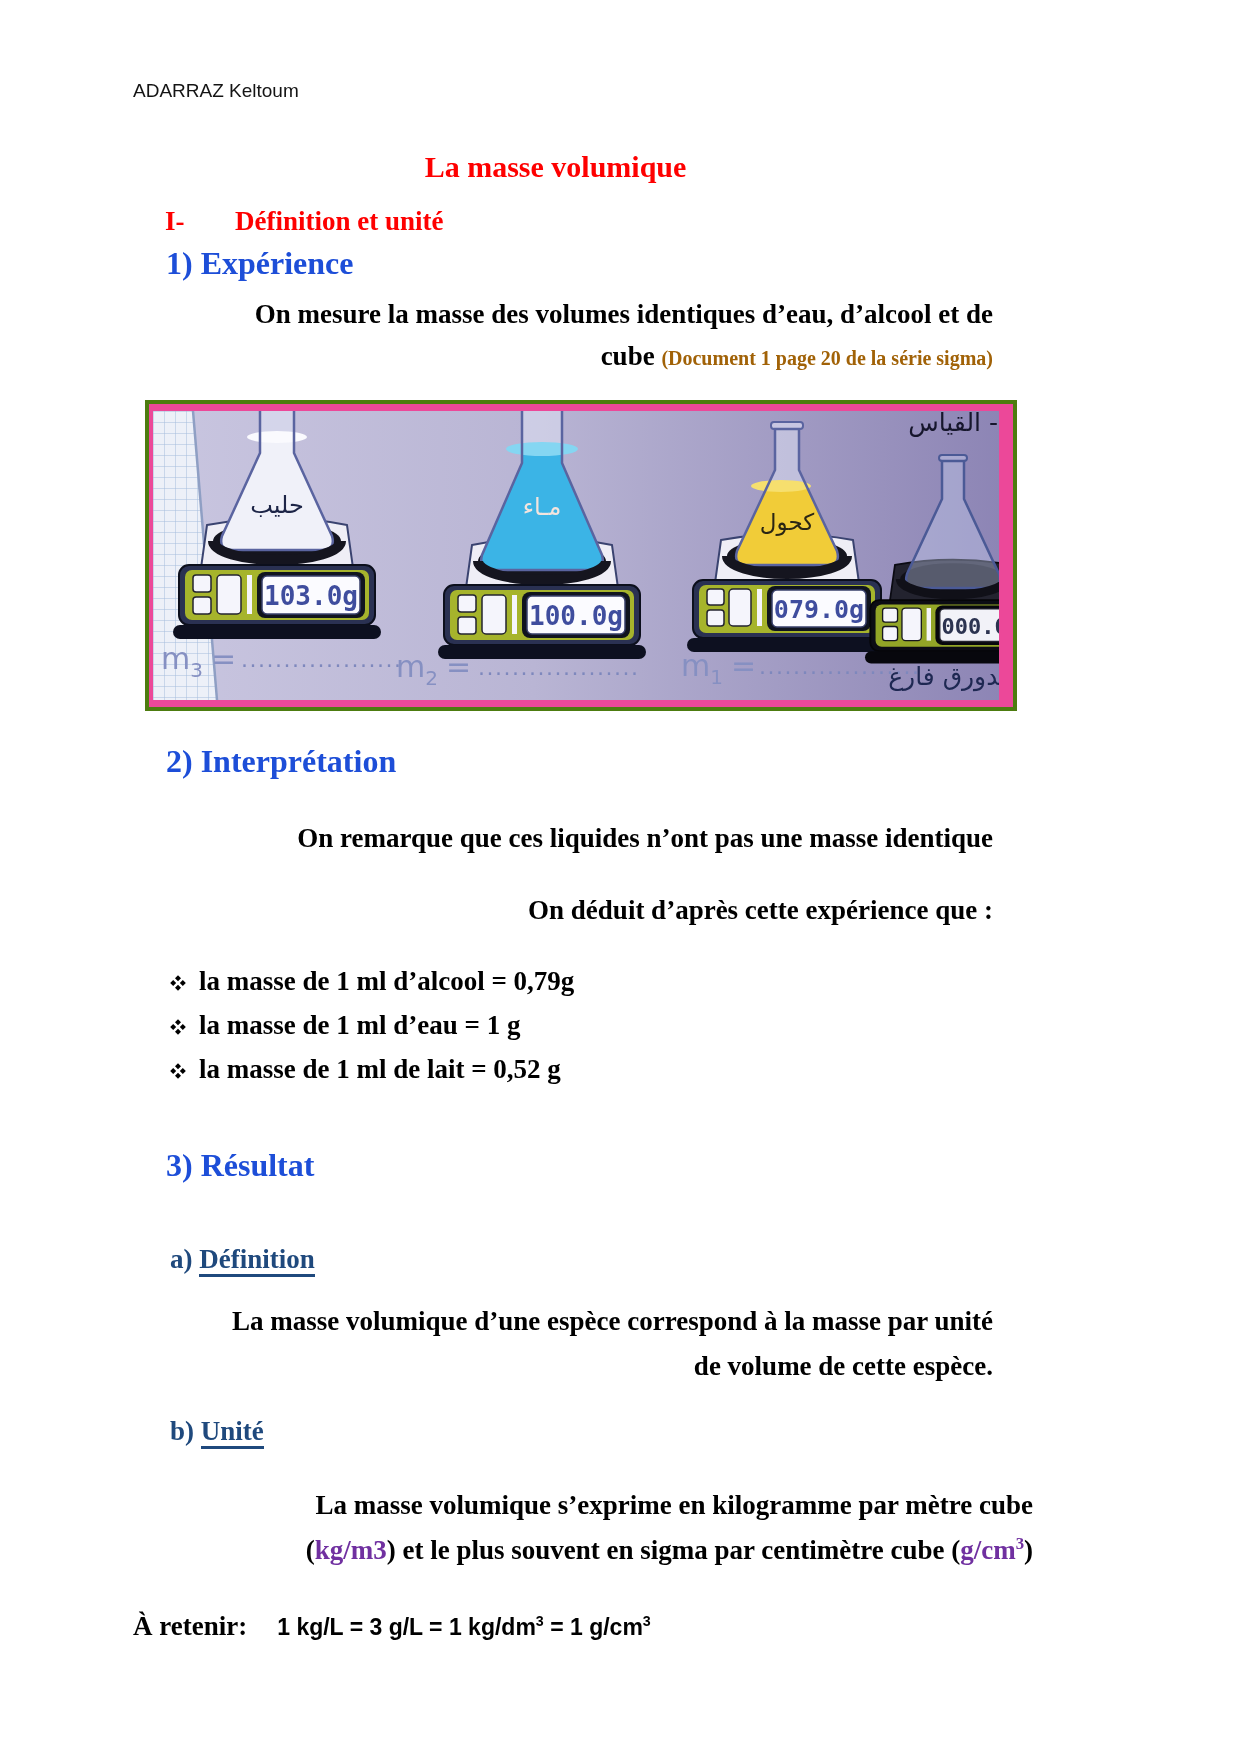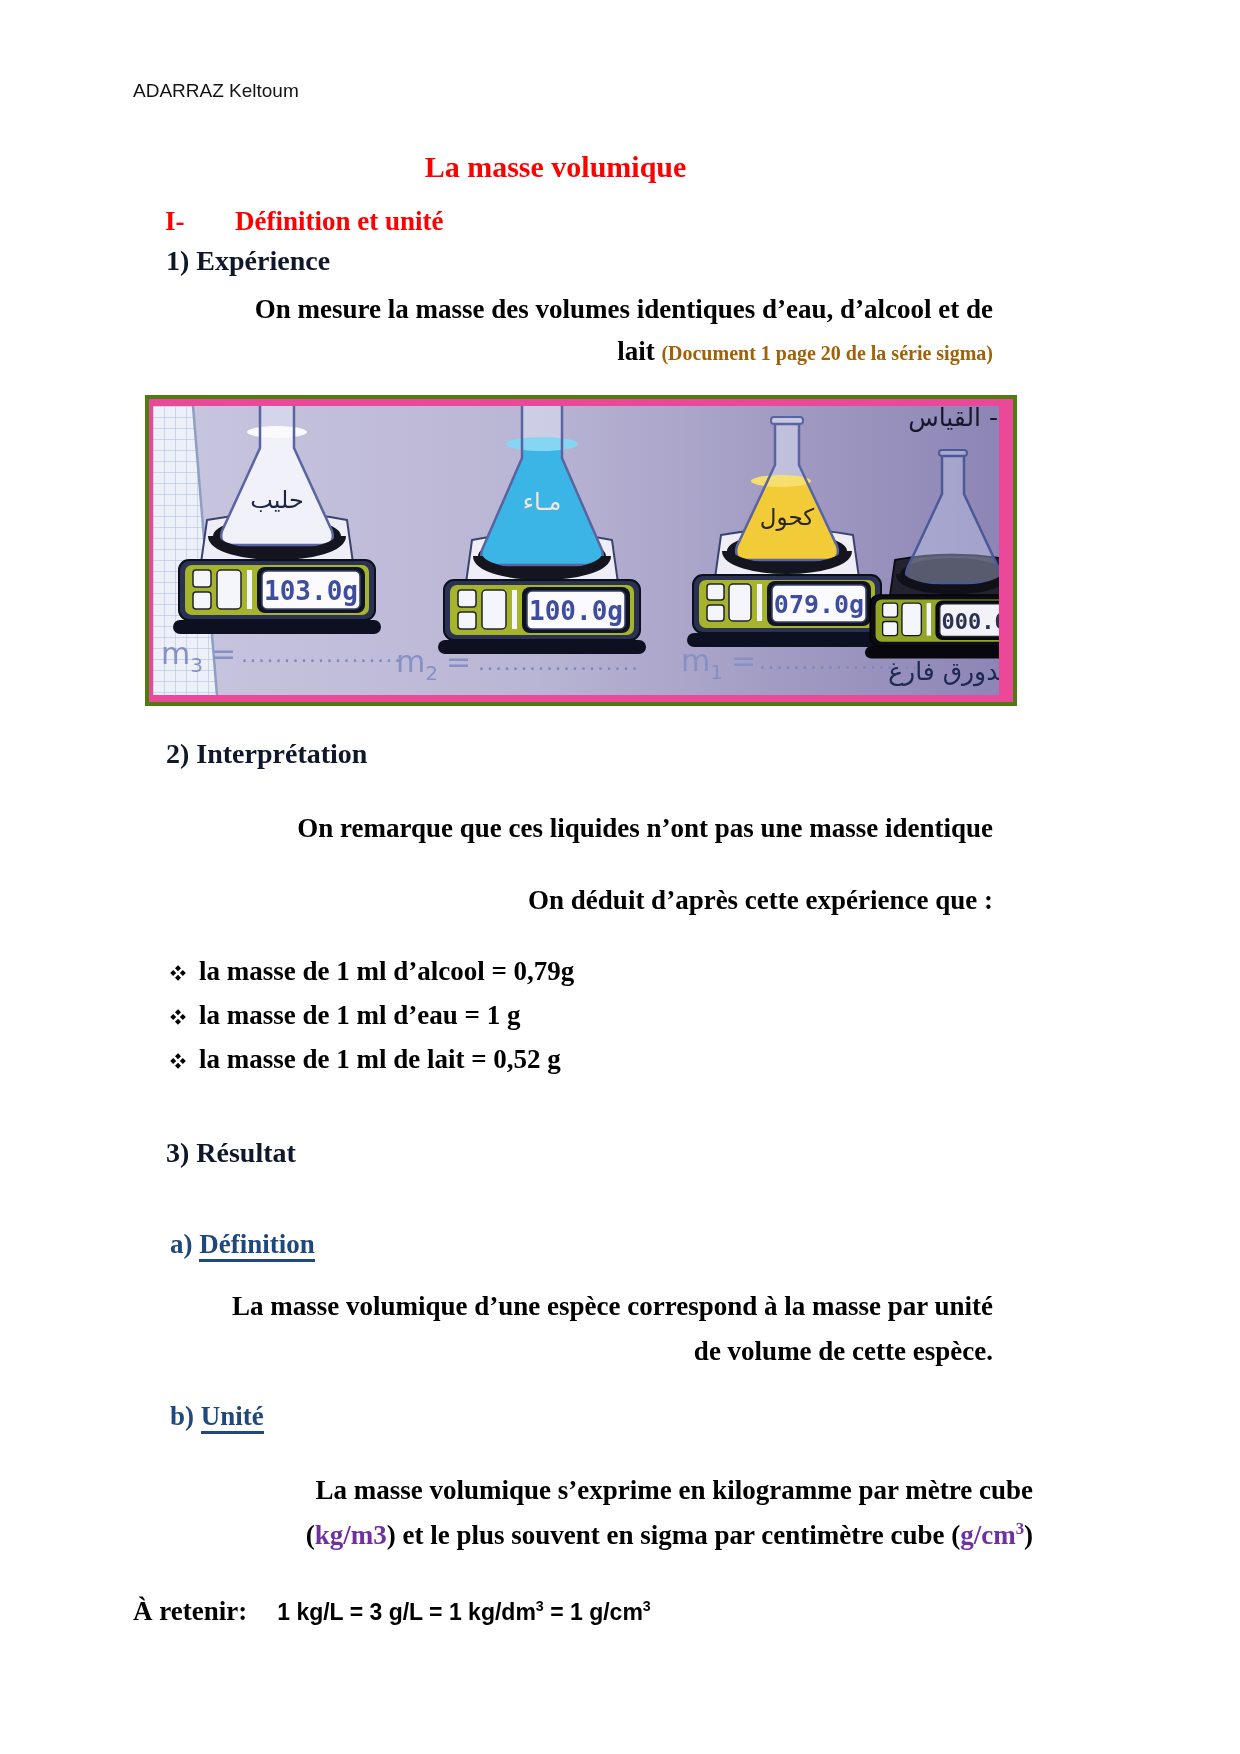--- a/index.html
+++ b/index.html
@@ -23,21 +23,21 @@
   .page-title{
     font-size:30px;font-weight:bold;color:#FE0000;
   }
   .sec-head{
     margin:22px 0 0 165px;
     font-size:27px;font-weight:bold;color:#FE0000;
   }
   .sec-head .numeral{display:inline-block;width:70px;}
   .sub-head{
     margin:8px 0 0 166px;
-    font-size:28px;font-weight:bold;color:#0f172a;
+    font-size:32px;font-weight:bold;color:#1d4ed8;
   }
   .body-p{
     margin:12px 0 0 133px;
     width:860px;
     font-size:27px;font-weight:bold;line-height:1.55;color:#000;text-align:right;
   }
   .ref-purple{
     font-size:20px;font-weight:bold;color:#a16207;
   }
   .figure-frame{
@@ -98,21 +98,21 @@
   </div>
 
   <div class="sec-head">
     <span class="numeral">I-</span><span>Définition et unité</span>
   </div>
 
   <div class="sub-head">1) Expérience</div>
 
   <div class="body-p">
     <span>On mesure la masse des volumes identiques d’eau, d’alcool et de</span><br>
-    <span>lait</span>
+    <span>cube</span>
     <span class="ref-purple">(Document 1 page 20 de la série sigma)</span>
   </div>
 
   <div class="figure-frame">
     <svg viewBox="0 0 846 289" aria-hidden="true">
       <defs>
         <linearGradient id="bgGrad" x1="0" y1="0" x2="1" y2="0">
           <stop offset="0" stop-color="#c9c6e0"></stop>
           <stop offset="0.45" stop-color="#b9b5d4"></stop>
           <stop offset="1" stop-color="#8d85b5"></stop>

